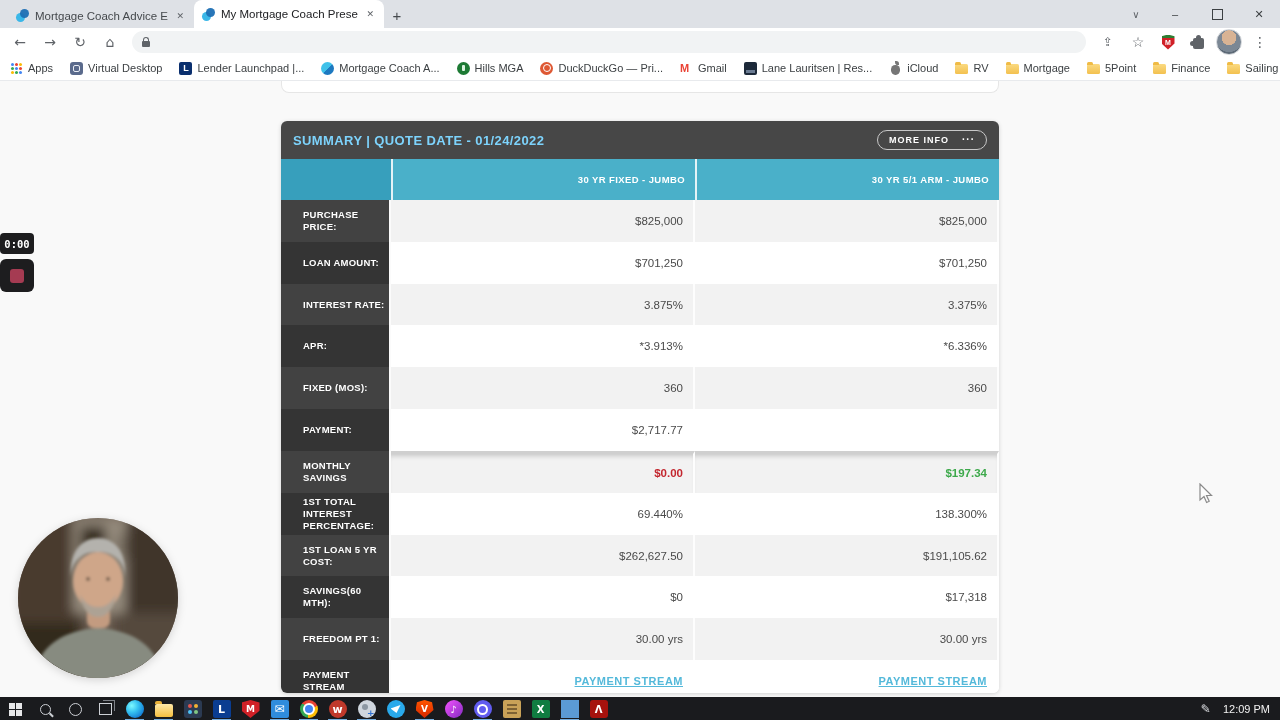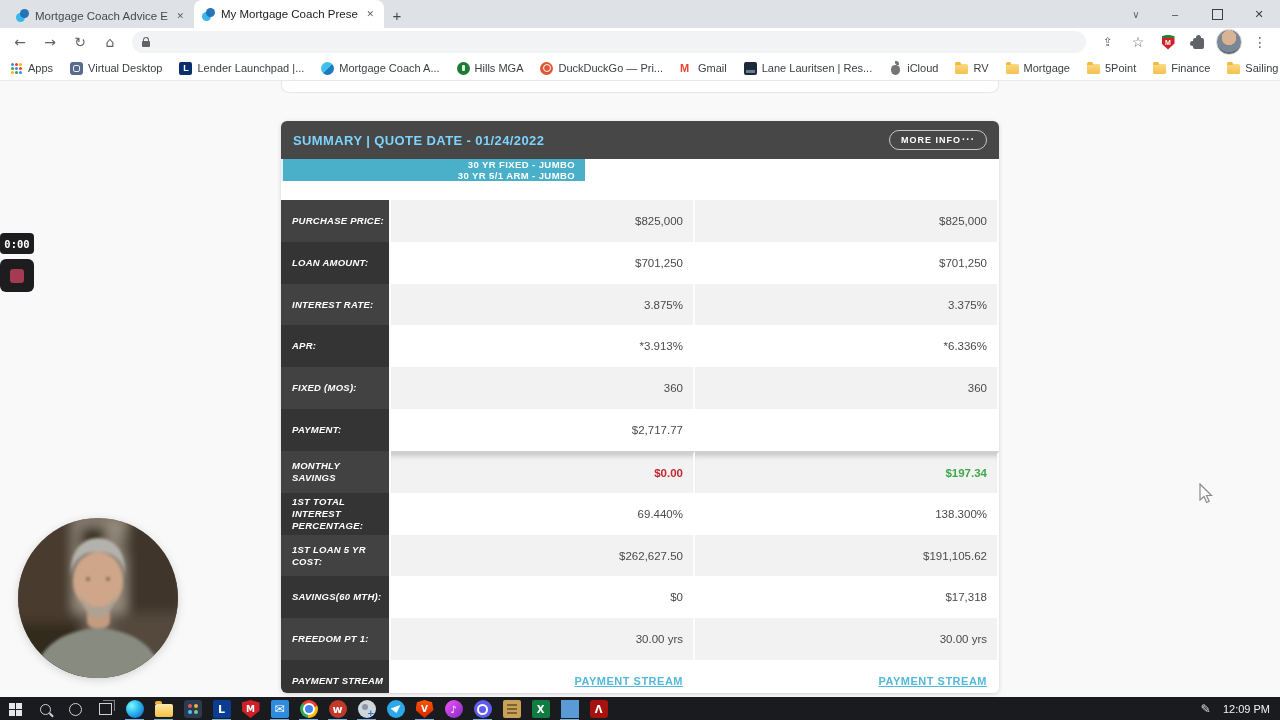--- a/index.html
+++ b/index.html
@@ -63,31 +63,31 @@
   .bm-divider{width:1px;height:15px;background:#dadce0;}
 
   
   .content{position:relative;height:616px;background:#f9f9f9;}
   .card-remnant{position:absolute;left:281px;top:0;width:718px;height:12px;background:#fff;
     border:1px solid #e6e6e6;border-top:none;border-radius:0 0 8px 8px;box-sizing:border-box;}
   .summary-card{position:absolute;left:281px;top:40px;width:718px;height:572px;border-radius:6px;overflow:hidden;
     box-shadow:0 1px 4px rgba(0,0,0,.16);background:#fff;}
   .card-header{height:38px;background:var(--header-dark,#474747);display:flex;align-items:center;justify-content:space-between;padding:0 12px;box-sizing:border-box;}
   .card-title{color:#7dd3fc;font-size:13px;font-weight:bold;letter-spacing:.4px;}
-  .more-info{display:flex;align-items:center;gap:1px;border:1px solid #c8c8c8;border-radius:13px;padding:4px 11px;color:#fff;
+  .more-info{display:flex;align-items:center;gap:13px;border:1px solid #c8c8c8;border-radius:13px;padding:4px 11px;color:#fff;
     font-size:9px;font-weight:bold;letter-spacing:1px;background:transparent;}
   .more-dots{font-size:10px;letter-spacing:1px;line-height:4px;}
-  .colheader{height:41px;display:flex;flex-direction:column;}
+  .colheader{height:41px;display:flex;}
   .col-spacer{width:110px;background:var(--teal-dark,#379fbc);}
   .col-cell{width:304px;box-sizing:border-box;background:var(--accent,#4ab0c9);display:flex;align-items:center;justify-content:flex-end;
     padding-right:10px;color:#fff;font-size:9.5px;font-weight:bold;letter-spacing:.4px;border-left:2px solid rgba(255,255,255,.85);}
   .rows{height:502px;display:flex;flex-direction:column;}
   .trow{flex:1;display:flex;min-height:0;}
-  .tlabel{width:110px;box-sizing:border-box;display:flex;align-items:center;padding:0 4px 0 11px;color:#fff;
-    font-size:9.5px;font-weight:600;letter-spacing:.25px;line-height:1.25;border-right:2px solid #fbfbfb;font-style:italic;}
+  .tlabel{width:110px;box-sizing:border-box;display:flex;align-items:center;padding:0 4px 0 22px;color:#fff;
+    font-size:9.5px;font-weight:600;letter-spacing:.25px;line-height:1.25;border-right:2px solid #fbfbfb;}
   .tval{width:304px;box-sizing:border-box;display:flex;align-items:center;justify-content:flex-end;padding-right:10px;
     font-size:11.5px;color:#4a4a4a;border-right:2px solid rgba(255,255,255,.8);}
   .trow:nth-child(odd){background:#f2f2f2;}
   .trow:nth-child(odd) .tlabel{background:#424242;}
   .trow:nth-child(even){background:#ffffff;}
   .trow:nth-child(even) .tlabel{background:#343434;}
   .savings-row .tval{font-weight:bold;border-top:3px solid #cfcfcf;box-shadow:inset 0 5px 5px -3px rgba(0,0,0,.18);}
   .savings-row .c1{color:var(--red,#c3272f);}
   .savings-row .c2{color:var(--green,#3da94b);}
   .links-row .tval{color:var(--link,#54b9da);font-weight:bold;font-size:11px;letter-spacing:.5px;text-decoration:underline;}

